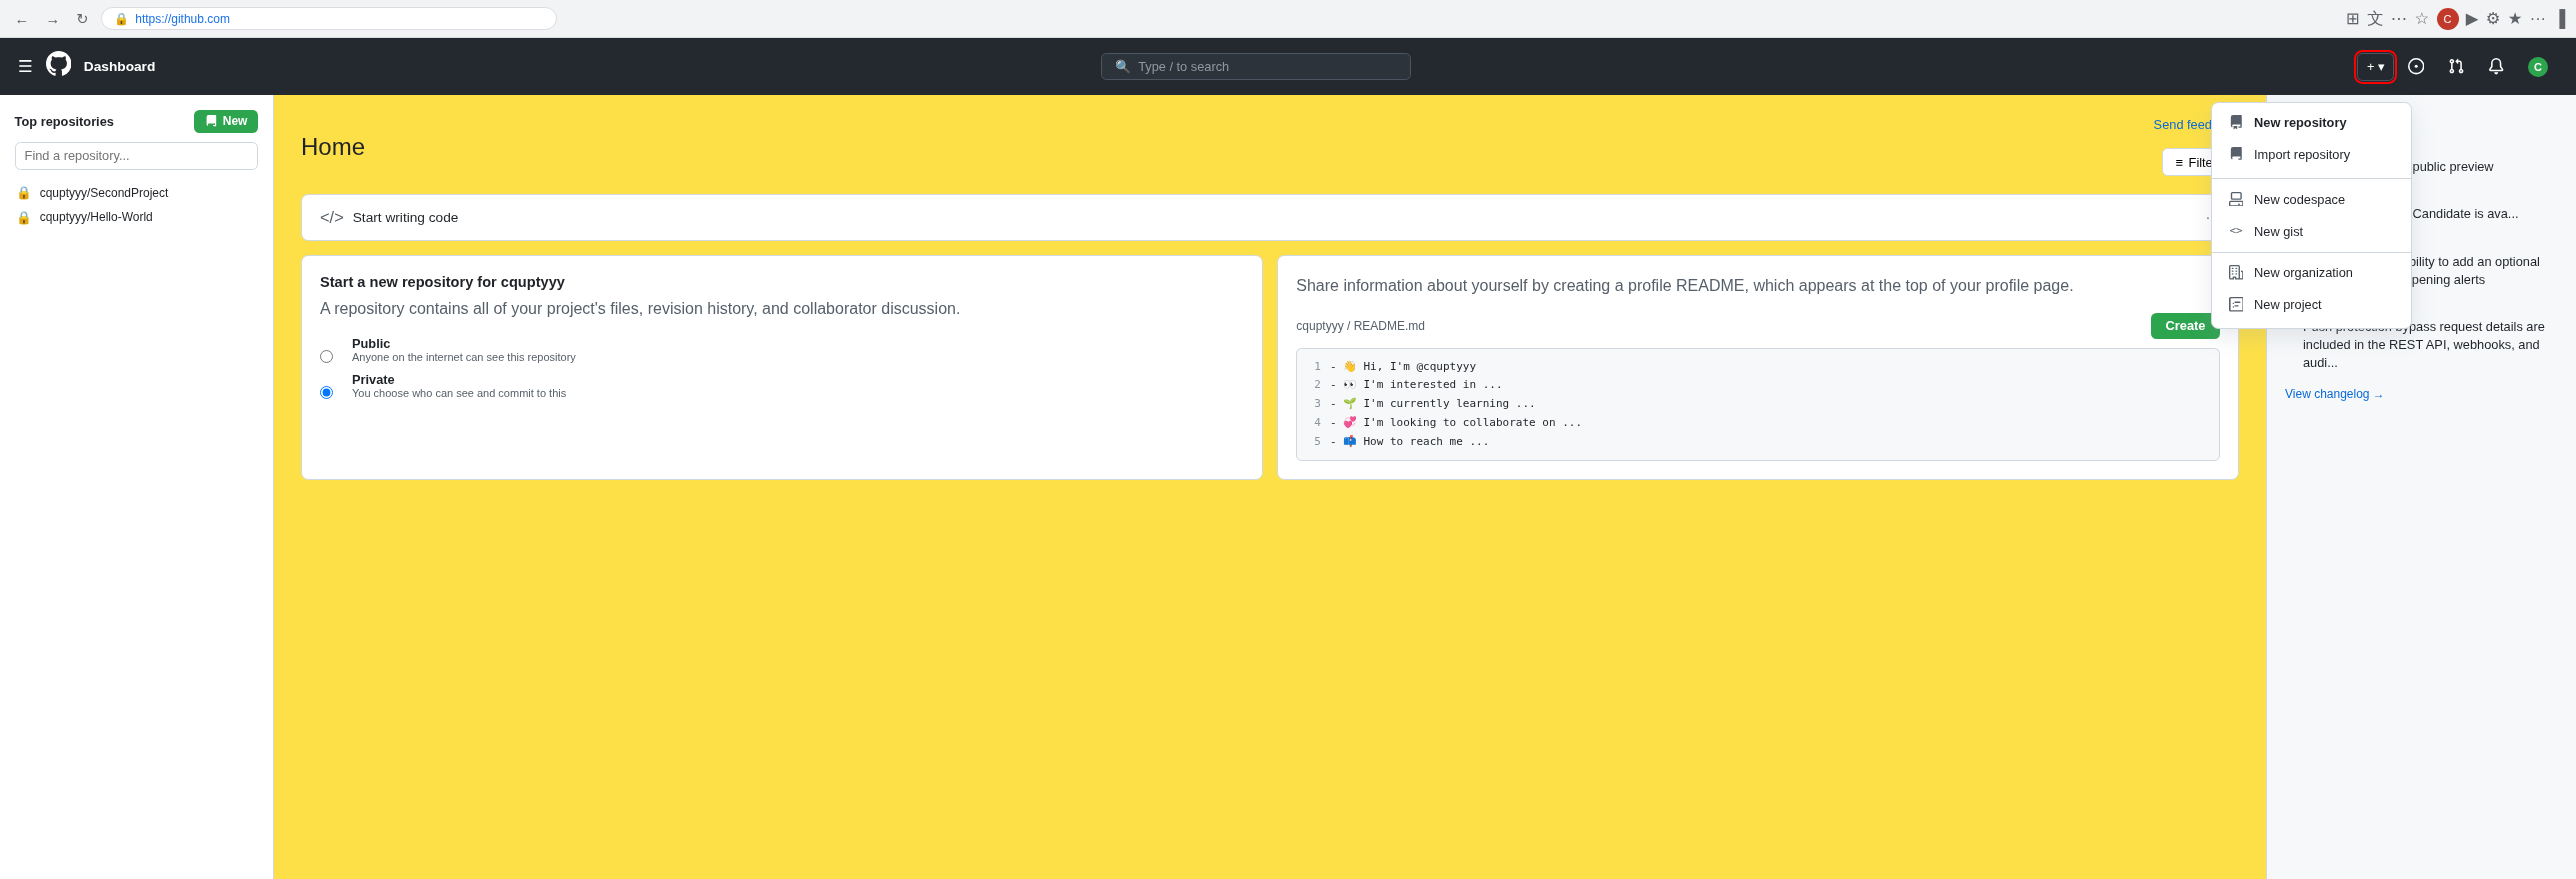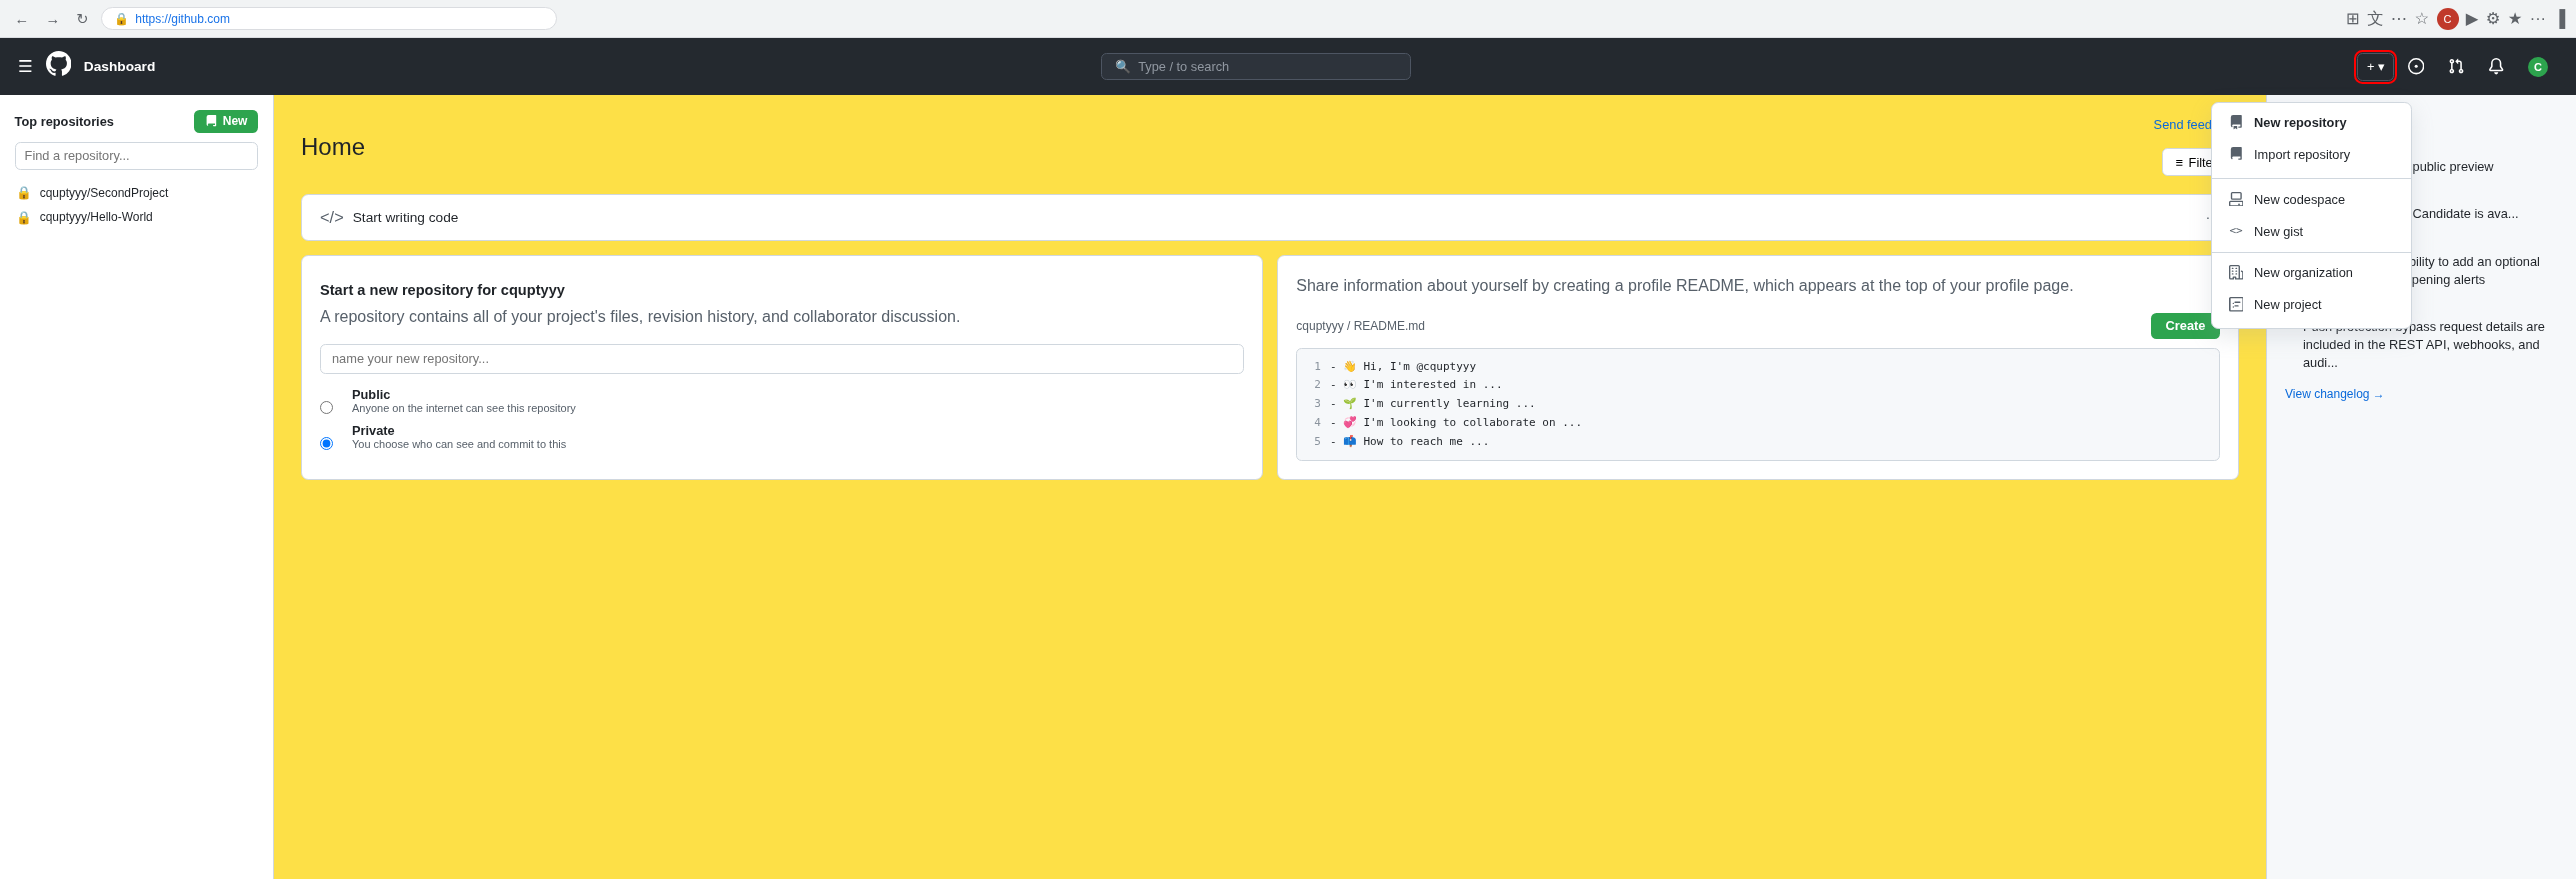--- a/index.html
+++ b/index.html
@@ -201,21 +201,21 @@
 
     
     .cards-row { display: flex; gap: 14.6px; margin-bottom: 14.6px; }
     .card {
       background: white;
       border: 0.9px solid #d0d7de;
       border-radius: 7.3px;
       padding: 18px;
       flex: 1;
     }
-    .card-title { font-size: 14.6px; font-weight: 600; margin-bottom: 7.3px; margin-top: 8px; }
+    .card-title { font-size: 14.6px; font-weight: 600; margin-bottom: 7.3px; }
     .card-desc { font-size: 16px; color: #57606a; margin-bottom: 14.6px; line-height: 1.5; }
 
     
     .start-code-card {
       background: white;
       border: 0.9px solid #d0d7de;
       border-radius: 7.3px;
       padding: 12.8px 18px;
       margin-bottom: 14.6px;
       display: flex;
@@ -449,21 +449,20 @@
         <span>Start writing code</span>
       </div>
       <button class="more-btn">···</button>
     </div>
 
     <div class="cards-row">
 
       <div class="card">
         <div class="card-title">Start a new repository for cquptyyy</div>
         <div class="card-desc">A repository contains all of your project's files, revision history, and collaborator discussion.</div>
-        <input class="form-input" type="text" placeholder="name your new repository..." style="">
         <div class="radio-option">
           <input type="radio" name="visibility" value="public" style="">
           <div>
             <div class="radio-label">Public</div>
             <div class="radio-desc">Anyone on the internet can see this repository</div>
           </div>
         </div>
         <div class="radio-option">
           <input type="radio" name="visibility" value="private" checked="" style="">
           <div>

